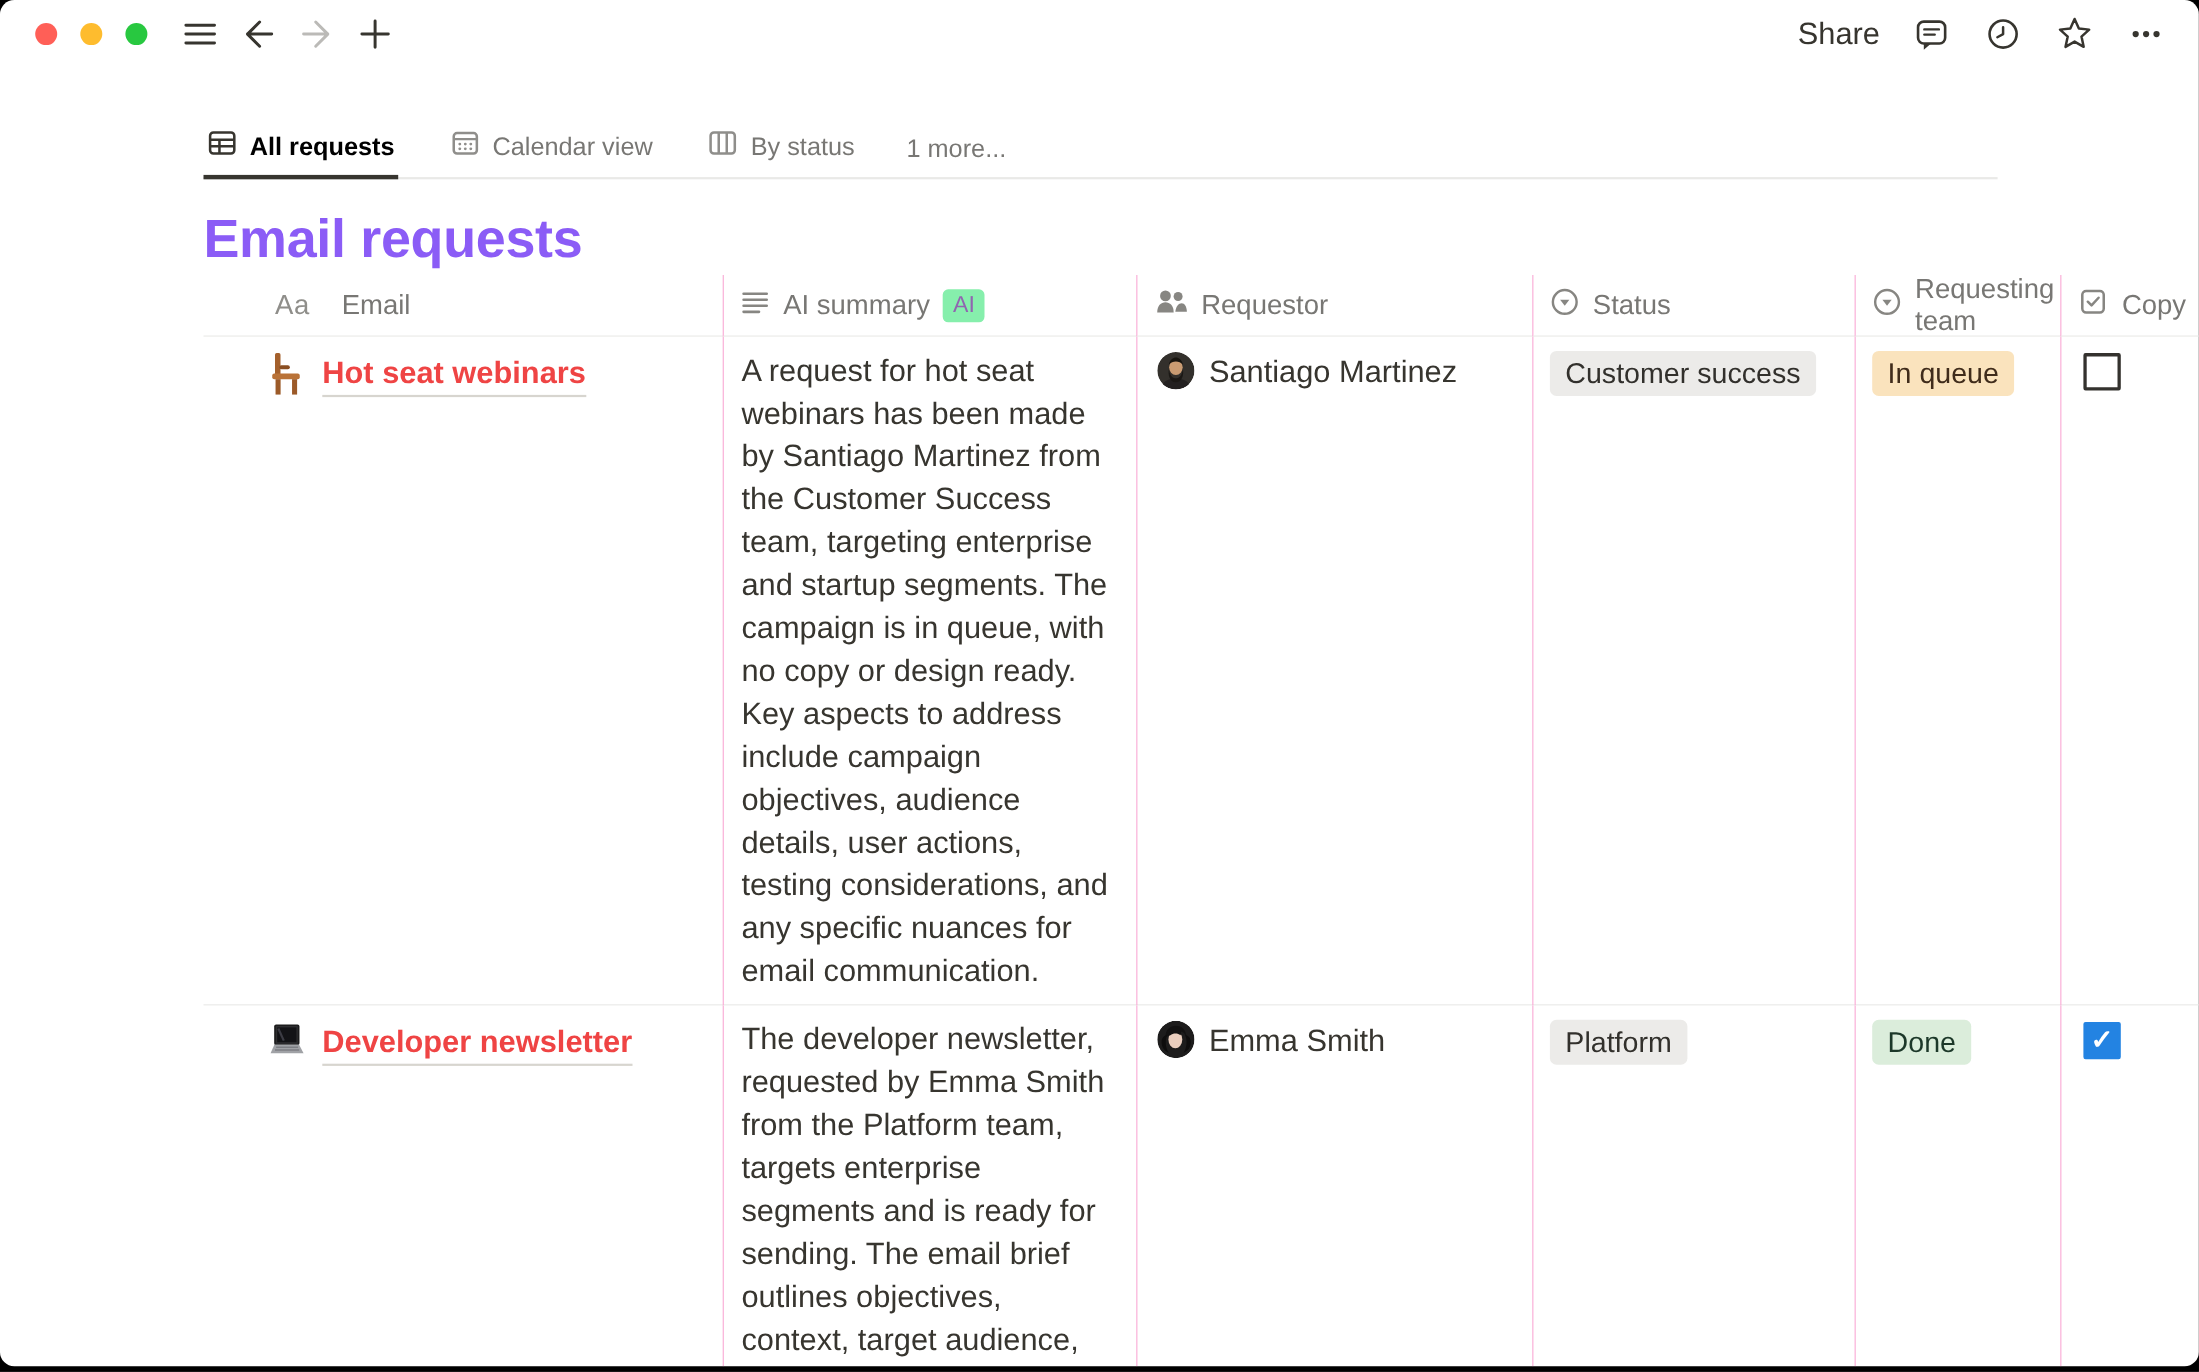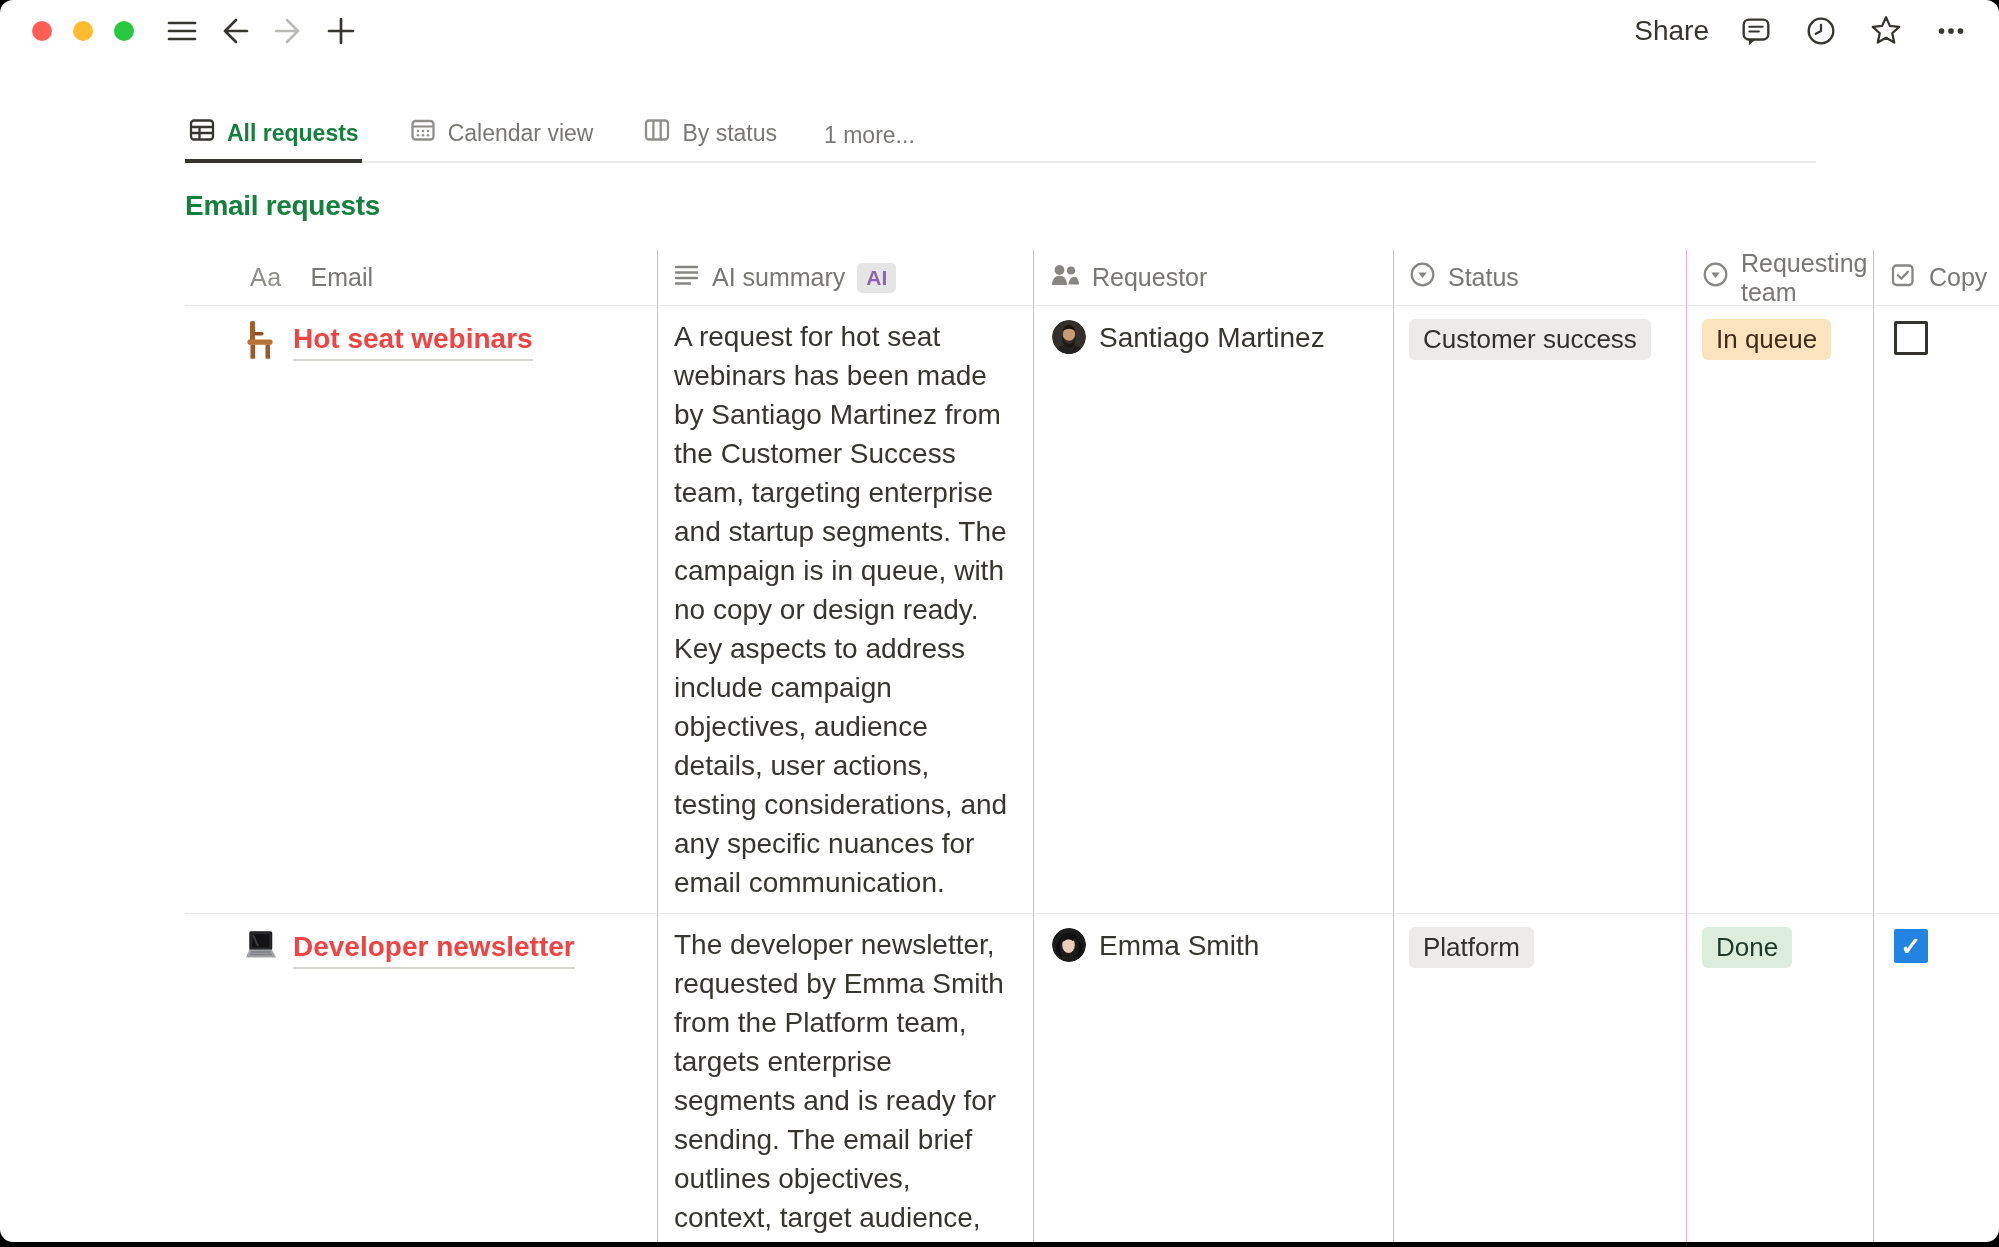--- a/index.html
+++ b/index.html
@@ -18,39 +18,39 @@
   .spacer{flex:1;}
   .rightgroup{display:flex;align-items:center;gap:29px;margin-left:41px;}
   .share{font-size:28px;color:#37352f;}
 
   
   .tabs-row{position:relative;height:101px;display:flex;align-items:flex-end;
             padding-left:185px;gap:44px;}
   .tabs-divider{position:absolute;left:185px;right:183px;bottom:0;height:2px;background:#e9e9e7;}
   .tab{display:flex;align-items:center;gap:11px;height:56px;font-size:23px;color:#787774;
        border-bottom:4px solid transparent;padding:0 3px;position:relative;z-index:1;box-sizing:border-box;}
-  .tab.active{color:#15803d;font-weight:700;border-bottom-color:#37352f;}
+  .tab.active{color:#000000;font-weight:700;border-bottom-color:#37352f;}
   .tab-more{height:56px;display:flex;align-items:center;font-size:23px;color:#787774;}
 
   
-  .page-title{margin:27px 0 0 185px;height:55px;font-size:28px;font-weight:700;
-              letter-spacing:-.3px;color:#15803d;}
+  .page-title{margin:27px 0 0 185px;height:55px;font-size:49px;font-weight:700;
+              letter-spacing:-.3px;color:#8b5cf6;}
 
   
   .table{margin:5px 0 0 185px;display:grid;
          grid-template-columns:472px 376px 360px 293px 187px 126px;
          grid-template-rows:56px 608px 328px;}
   .cell{box-sizing:border-box;overflow:hidden;}
   .cb{border-bottom:1px solid #e9e9e7;}
   .cl{border-left:1px solid #f9a8d4;}
   .hcell{display:flex;align-items:center;gap:12px;color:#787774;font-size:25px;padding:0 10px 0 15px;}
   .hcell.first{padding-left:65px;gap:29px;}
   .aa{font-size:25px;color:#8f8e8a;letter-spacing:.5px;}
-  .ai-badge{font-size:21px;color:#9065b0;background:#e5e5e5;border-radius:5px;
-            padding:3px 9px;font-weight:700;}
+  .ai-badge{font-size:21px;color:#9065b0;background:#86efac;border-radius:5px;
+            padding:3px 9px;font-weight:400;}
 
   .email-cell{display:flex;align-items:flex-start;gap:14px;padding:16px 15px 0 57px;}
   .page-link{font-size:28px;font-weight:700;color:#ef4444;line-height:34px;
              border-bottom:2px solid #d7d5cf;padding-bottom:3px;white-space:nowrap;}
   .eicon{width:37px;height:40px;flex:0 0 auto;margin-top:-2px;}
 
   .summary-cell{padding:11px 24px 0 16px;font-size:28px;line-height:39px;color:#37352f;}
 
   .person-cell{display:flex;align-items:flex-start;gap:13px;padding:14px 10px 0 18px;}
   .avatar{width:34px;height:34px;border-radius:50%;overflow:hidden;flex:0 0 auto;}

